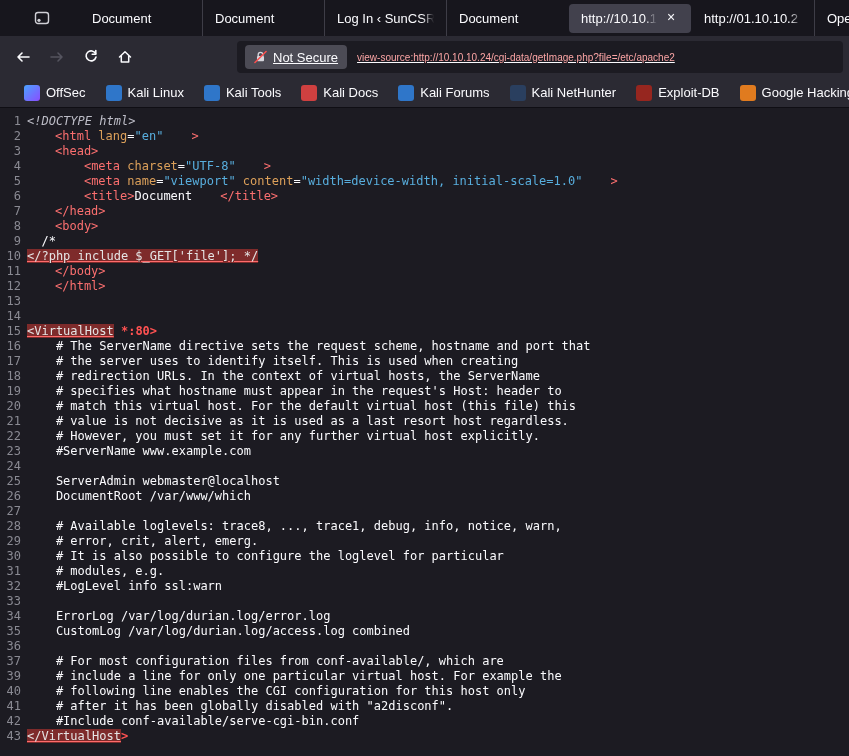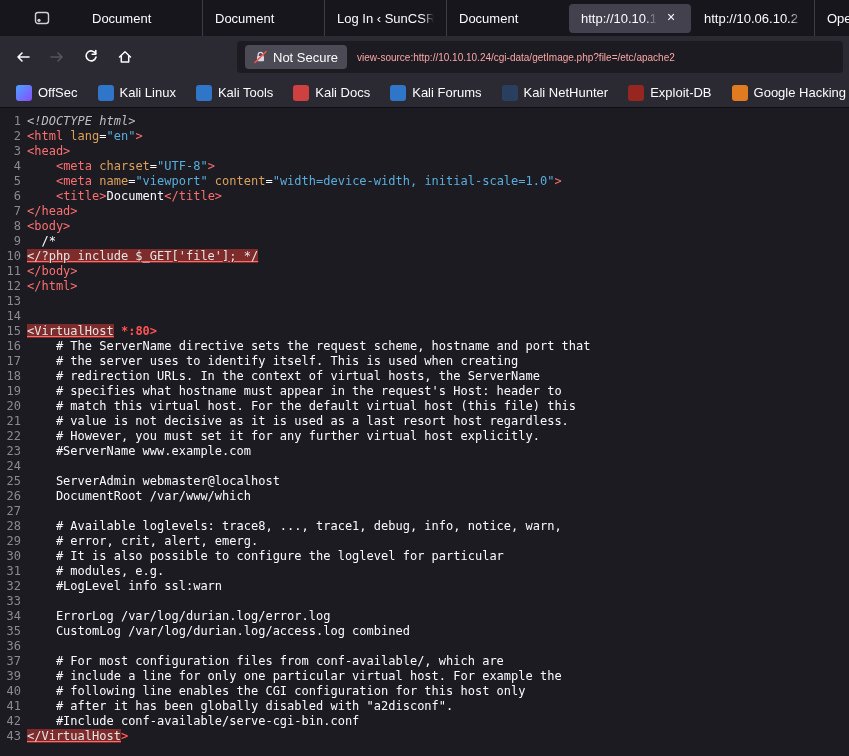--- a/index.html
+++ b/index.html
@@ -38,20 +38,21 @@
   }
   .tab-close {
     margin-left:6px; width:16px; height:16px; line-height:15px; text-align:center;
     border-radius:3px; font-size:14px; color:#fbfbfe; flex:0 0 auto;
   }
 
   
   .navbar {
     height:42px; background:#2b2a33; display:flex; align-items:center;
     padding:0 6px;
+    text-decoration:underline;
   }
   .navbtn {
     width:34px; height:30px; display:flex; align-items:center; justify-content:center;
     border-radius:4px; flex:0 0 auto;
   }
   .urlbar {
     flex:1; min-width:0; margin-left:95px; margin-right:0; height:32px;
     background:#1c1b22; border-radius:4px;
     display:flex; align-items:center; padding:0 8px; overflow:hidden;
   }
@@ -61,21 +62,21 @@
     font-size:13px; color:#fbfbfe; flex:0 0 auto;
   }
   .url {
     margin-left:10px; font-size:10px; color:#fca5a5;
     white-space:nowrap; overflow:hidden; flex:1; min-width:0;
   }
 
   
   .bmbar {
     height:30px; background:#2b2a33; display:flex; align-items:center;
-    padding:0 8px; gap:4px; border-bottom:1px solid #0f0e14; overflow:hidden;
+    padding:0 16px; gap:4px; border-bottom:1px solid #0f0e14; overflow:hidden;
   }
   .bookmark {
     display:flex; align-items:center; gap:6px; padding:3px 8px;
     border-radius:4px; font-size:13px; color:#fbfbfe; white-space:nowrap; flex:0 0 auto;
   }
   .bm-icon { width:16px; height:16px; border-radius:3px; flex:0 0 auto; }
   .bm-label { line-height:16px; }
 
   
   .content {
@@ -85,21 +86,21 @@
     font-family:"DejaVu Sans Mono", monospace;
     font-size:12px; line-height:15px; color:#fbfbfe;
   }
   .line { display:flex; height:15px; }
   .ln {
     display:inline-block; width:27px; text-align:right; padding-right:6px;
     color:#8a8a93; flex:0 0 auto; user-select:none;
   }
   .lt { white-space:pre; }
   .tk-pl { color:#fbfbfe; }
-  .tk-tg { color:#fb6f6f; }
+  .tk-tg { color:#fb6f6f;margin-left:28px; }
   .tk-at { color:#dca05a; }
   .tk-vl { color:#58aede; }
   .tk-dt { color:#bdbdc7; font-style:italic; }
   .tk-er {
     background:#7e2b2b; color:#e5e5e5;
     text-decoration:underline; text-decoration-color:#ff6b6b;
   }
   .tk-eb { color:#ff5252; font-weight:bold; }
 
   svg { display:block; }
@@ -127,21 +128,21 @@
           <span class="tab-label">Log In ‹ SunCSR</span>
         </div>
         <div class="tab">
           <span class="tab-label">Document</span>
         </div>
         <div class="tab active">
           <span class="tab-label">http://10.10.1</span>
           <span class="tab-close">×</span>
         </div>
         <div class="tab">
-          <span class="tab-label">http://10.06.10.2</span>
+          <span class="tab-label">http://01.10.10.2</span>
         </div>
         <div class="tab">
           <span class="tab-label">Ope</span>
         </div>
       </div>
   </div>
 
   <div class="navbar">
     <div class="navbtn">
       <svg width="16" height="16" viewBox="0 0 16 16">

